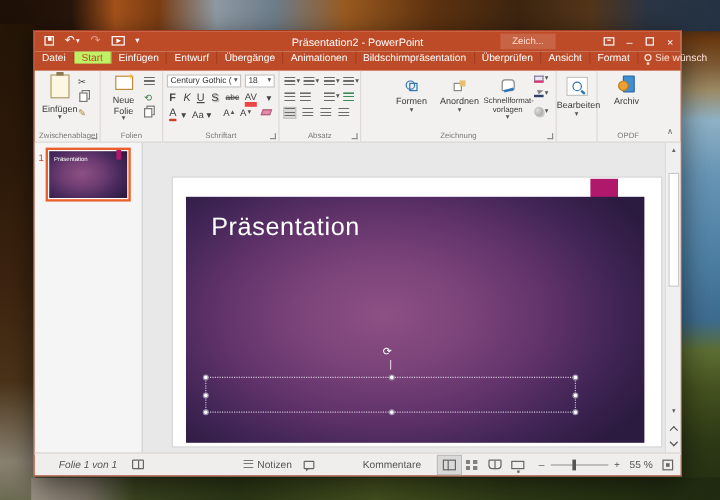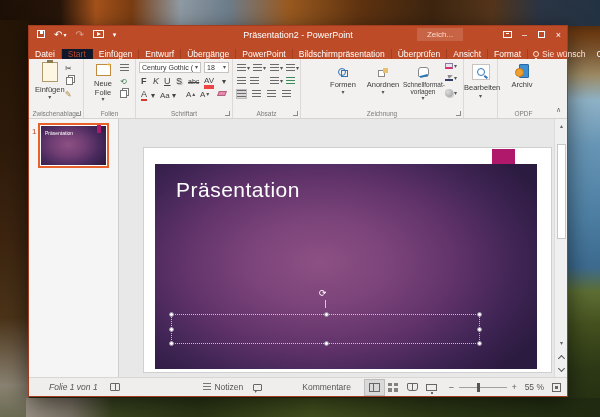--- a/index.html
+++ b/index.html
@@ -31,23 +31,23 @@
   .i-proj:after { content:""; position:absolute; left:3px; top:1px; border-left:4px solid #fff; border-top:2px solid transparent; border-bottom:2px solid transparent; }
   .ttl { position:absolute; left:0; right:0; text-align:center; font-size:9px; color:#fff; top:4px; pointer-events:none; }
   .ctxgrp { position:absolute; left:388px; top:2px; width:46px; height:13px; background:rgba(255,255,255,.14); color:#ffd9cc; font-size:8px; text-align:center; line-height:13px; }
   .winbtns { position:absolute; right:0; top:0; height:17px; display:flex; }
   .winbtns .wb { width:17px; height:17px; display:flex; align-items:center; justify-content:center; color:#fff; font-size:9px; }
   .i-ribopt { width:9px; height:7px; border:1px solid #fff; display:inline-block; position:relative; }
   .i-ribopt:after { content:""; position:absolute; left:2px; top:1px; width:3px; height:3px; border-top:1px solid #fff; }
   .i-max { width:7px; height:7px; border:1px solid #fff; display:inline-block; }
 
   
-  .tabrow { position:absolute; left:0; top:17px; right:0; height:16px; background:#be4b28; display:flex; align-items:flex-end; color:#fff; font-size:8.5px; }
+  .tabrow { position:absolute; left:0; top:17px; right:0; height:16px; background:#be4b28; display:flex; align-items:flex-start; color:#fff; font-size:8.5px; }
   .tab { padding:0 6px; display:flex; align-items:center; border-right:1px solid rgba(90,20,5,.25); white-space:nowrap; }
-  .tab.active { background:#0f172a; color:#b7472a; }
+  .tab.active { background:#bef264; color:#b7472a; }
   .tellme { display:flex; align-items:center; gap:3px; padding:0 5px; color:#ffe2d6; white-space:nowrap; }
   .i-bulb { width:6px; height:6px; border:1px solid #ffe2d6; border-radius:50%; position:relative; display:inline-block; }
   .i-bulb:after { content:""; position:absolute; left:1px; top:6px; width:2px; height:2px; background:#ffe2d6; }
 
   
   .ribbon { position:absolute; left:0; top:33px; right:0; height:60px; background:#f2f1f0; border-bottom:1px solid #d5d2cf; display:flex; }
   .grp { position:relative; height:100%; border-right:1px solid #ddd9d6; flex:none; }
   .grp-label { position:absolute; bottom:1px; left:0; right:0; text-align:center; font-size:6.5px; color:#7a7a7a; white-space:nowrap; }
   .launcher { position:absolute; bottom:2px; right:2px; width:5px; height:5px; border-left:1px solid #8a8a8a; border-top:1px solid #8a8a8a; transform:rotate(180deg); }
   .rbtxt { font-size:7.5px; color:#3b3b3b; text-align:center; line-height:1.15; }
@@ -167,21 +167,21 @@
         <span class="wb">×</span>
       </div>
     </div>
 
     <div class="tabrow">
       <span class="tab">Datei</span>
       <span class="tab active">Start</span>
       <span class="tab">Einfügen</span>
       <span class="tab">Entwurf</span>
       <span class="tab">Übergänge</span>
-      <span class="tab">PowerPoint</span>
+      <span class="tab">Animationen</span>
       <span class="tab">Bildschirmpräsentation</span>
       <span class="tab">Überprüfen</span>
       <span class="tab">Ansicht</span>
       <span class="tab">Format</span>
       <span class="tellme">
         <span class="i-bulb"></span>
         <span>Sie wünsch</span>
       </span>
       <span class="tab" style="border:none;">Christian...</span>
 

